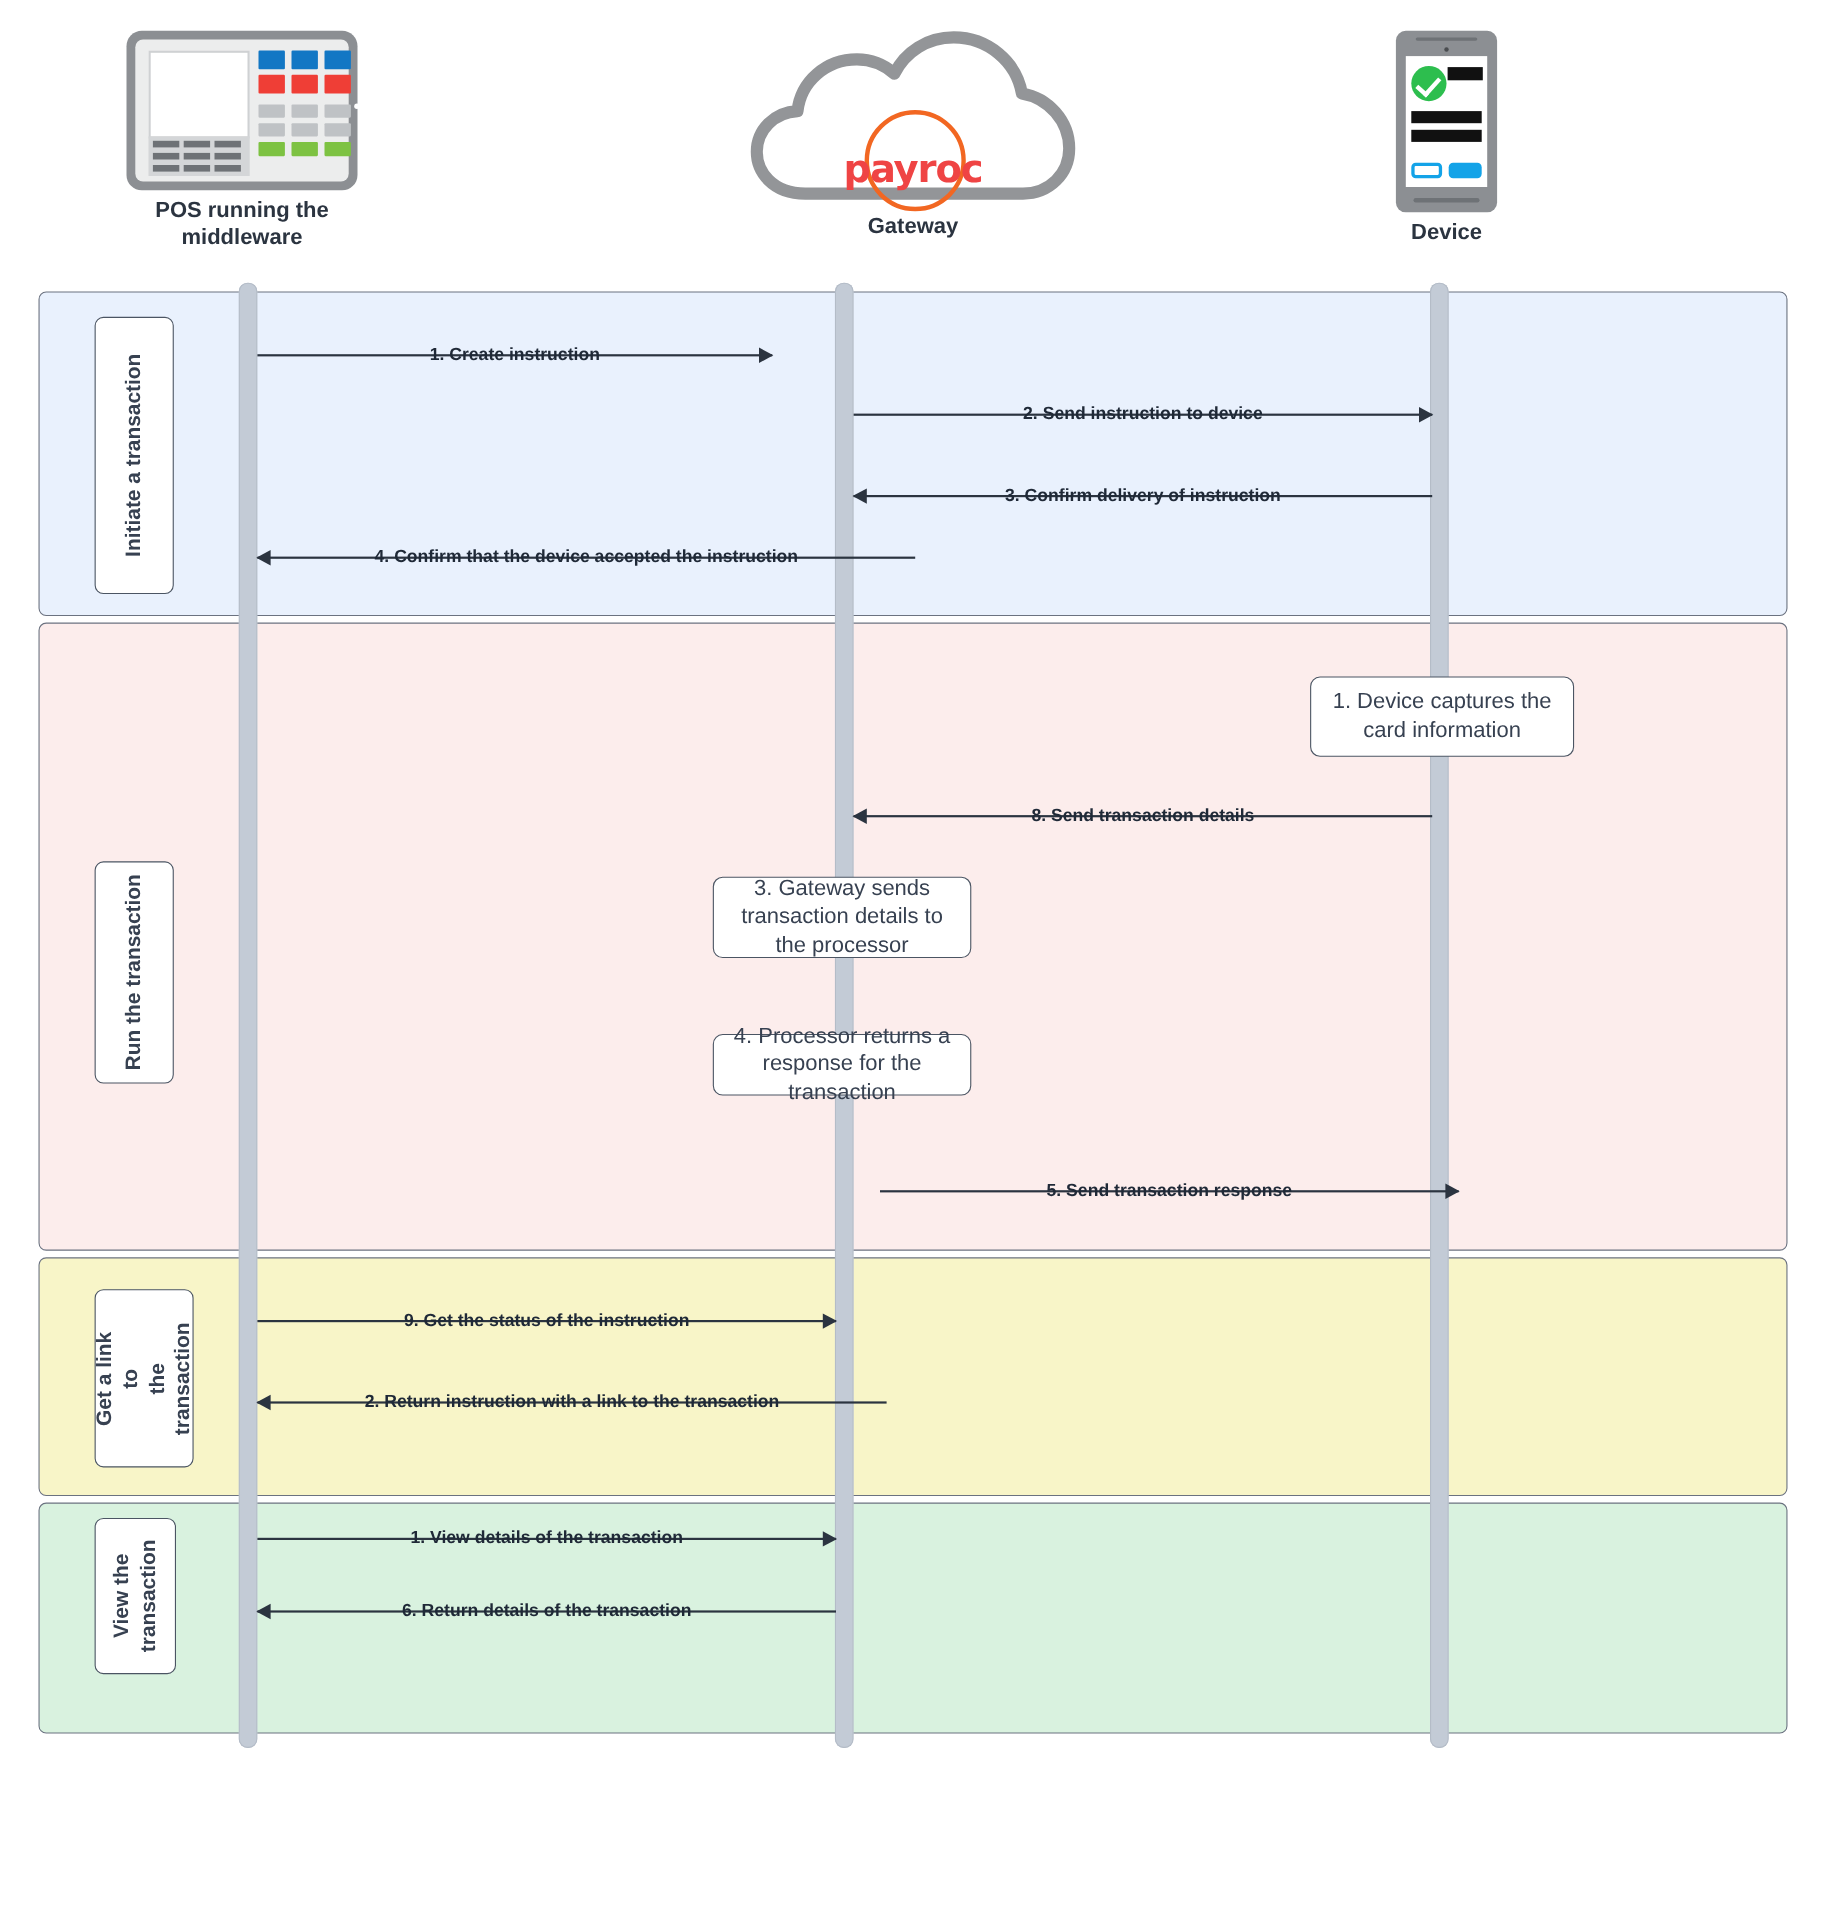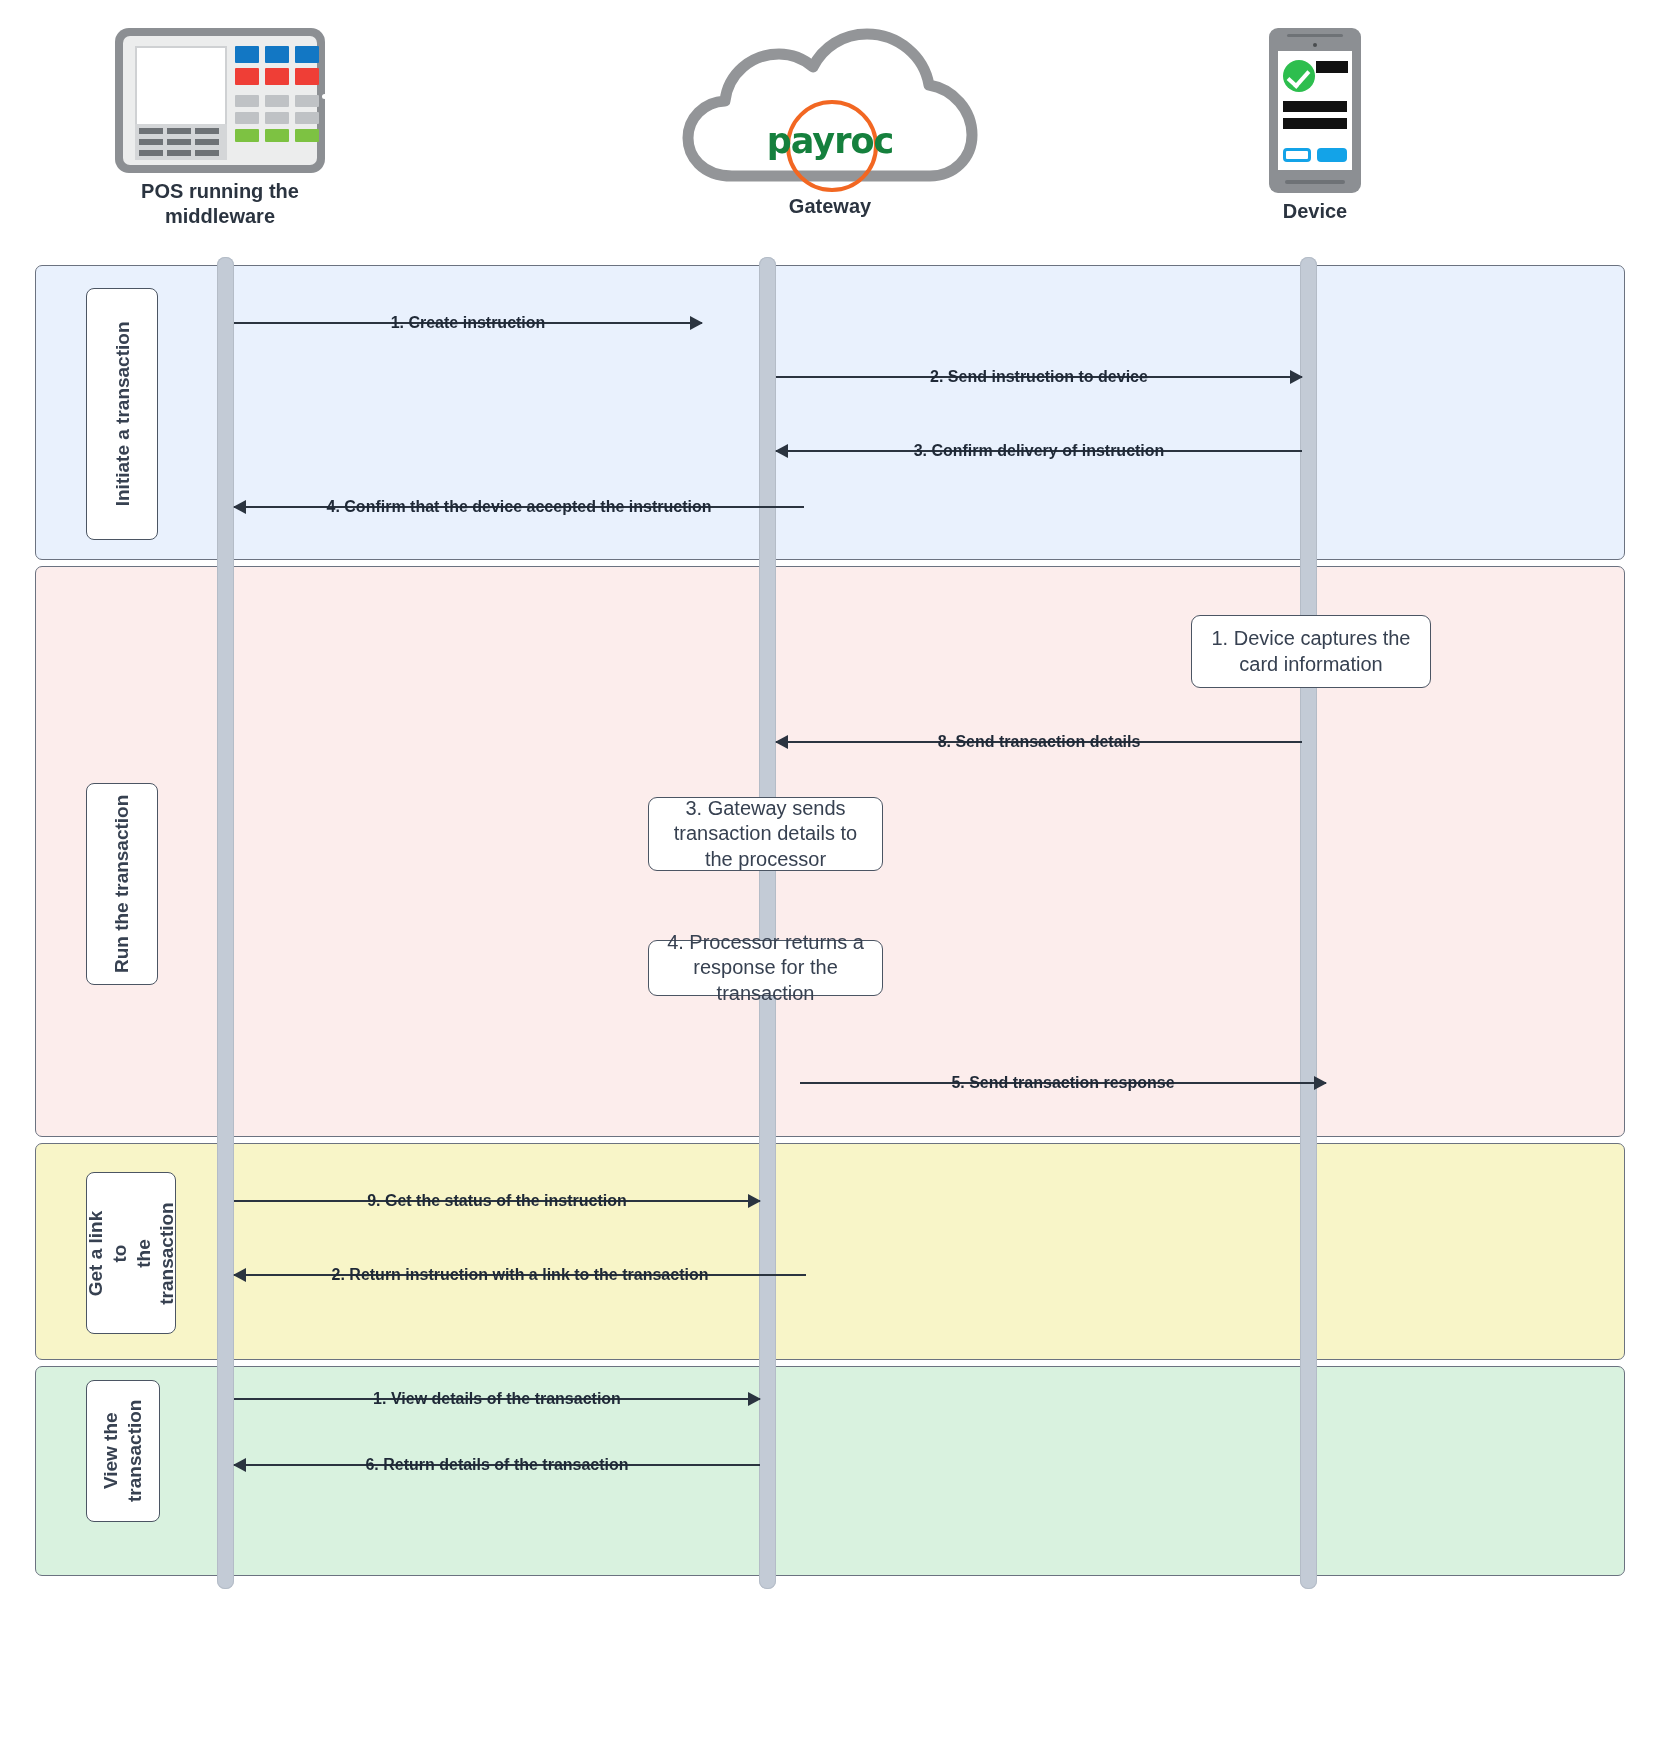--- a/index.html
+++ b/index.html
@@ -19,22 +19,22 @@
   .pos-keys{position:absolute;left:12px;top:88px;width:92px;height:36px;background:#d4d6d8;}
   .pos-keys i{position:absolute;display:block;height:6px;width:24px;background:#6e7276;}
   .pos-rightpad{position:absolute;left:112px;top:10px;right:8px;bottom:10px;}
   .pk{position:absolute;width:24px;height:17px;border-radius:1px;}
   .pos-nub{position:absolute;right:-2px;top:66px;width:5px;height:5px;background:#ffffff;border-radius:50%;}
 
   
   #gw-actor{left:655px;top:28px;width:350px;}
   .cloud-wrap{position:relative;width:300px;height:160px;margin:0 auto;}
   .payroc-circle{position:absolute;left:106px;top:72px;width:92px;height:92px;border:4px solid #f26722;border-radius:50%;box-sizing:border-box;}
-  .payroc-text{position:absolute;left:0;right:0;top:93px;text-align:center;font-family:"DejaVu Sans",sans-serif;
-               font-size:35px;font-weight:bold;color:#15803d;letter-spacing:-1px;}
+  .payroc-text{position:absolute;left:0;right:0;top:106px;text-align:center;font-family:"DejaVu Sans",sans-serif;
+               font-size:35px;font-weight:bold;color:#ef4444;letter-spacing:-1px;}
 
   
   #dev-actor{left:1195px;top:28px;width:240px;}
   .phone{width:92px;height:165px;margin:0 auto;background:#8c8f93;border-radius:9px;position:relative;}
   .phone-top{position:absolute;left:18px;top:6px;width:56px;height:3px;background:#6e7276;border-radius:2px;}
   .phone-dot{position:absolute;left:44px;top:15px;width:4px;height:4px;background:#4a4d50;border-radius:50%;}
   .phone-scr{position:absolute;left:9px;top:23px;right:9px;bottom:23px;background:#ffffff;}
   .bar{position:absolute;background:#111111;}
   .check{position:absolute;left:5px;top:9px;width:32px;height:32px;border-radius:50%;background:#2dbe4e;}
   .check:after{content:"";position:absolute;left:9px;top:6px;width:9px;height:17px;border:solid #ffffff;border-width:0 4px 4px 0;transform:rotate(42deg);}
@@ -178,21 +178,21 @@
 <div class="msg right" style="left:776px;top:367px;width:526px;text-decoration:underline;">
   <div class="line"></div>
     <div class="head"></div>
   <div class="lbl"><b>2. Send instruction to device</b></div>
 </div>
 <div class="msg left" style="left:776px;top:441px;width:526px;">
   <div class="line"></div>
     <div class="head"></div>
   <div class="lbl"><b>3. Confirm delivery of instruction</b></div>
 </div>
-<div class="msg left" style="left:234px;top:497px;width:570px;">
+<div class="msg left" style="left:234px;top:497px;width:570px;padding-left:28px;">
   <div class="line"></div>
     <div class="head"></div>
   <div class="lbl"><b>4. Confirm that the device accepted the instruction</b></div>
 </div>
 
 <div class="msg left" style="left:776px;top:732px;width:526px;">
   <div class="line"></div>
     <div class="head"></div>
   <div class="lbl"><b>8. Send transaction details</b></div>
 </div>

